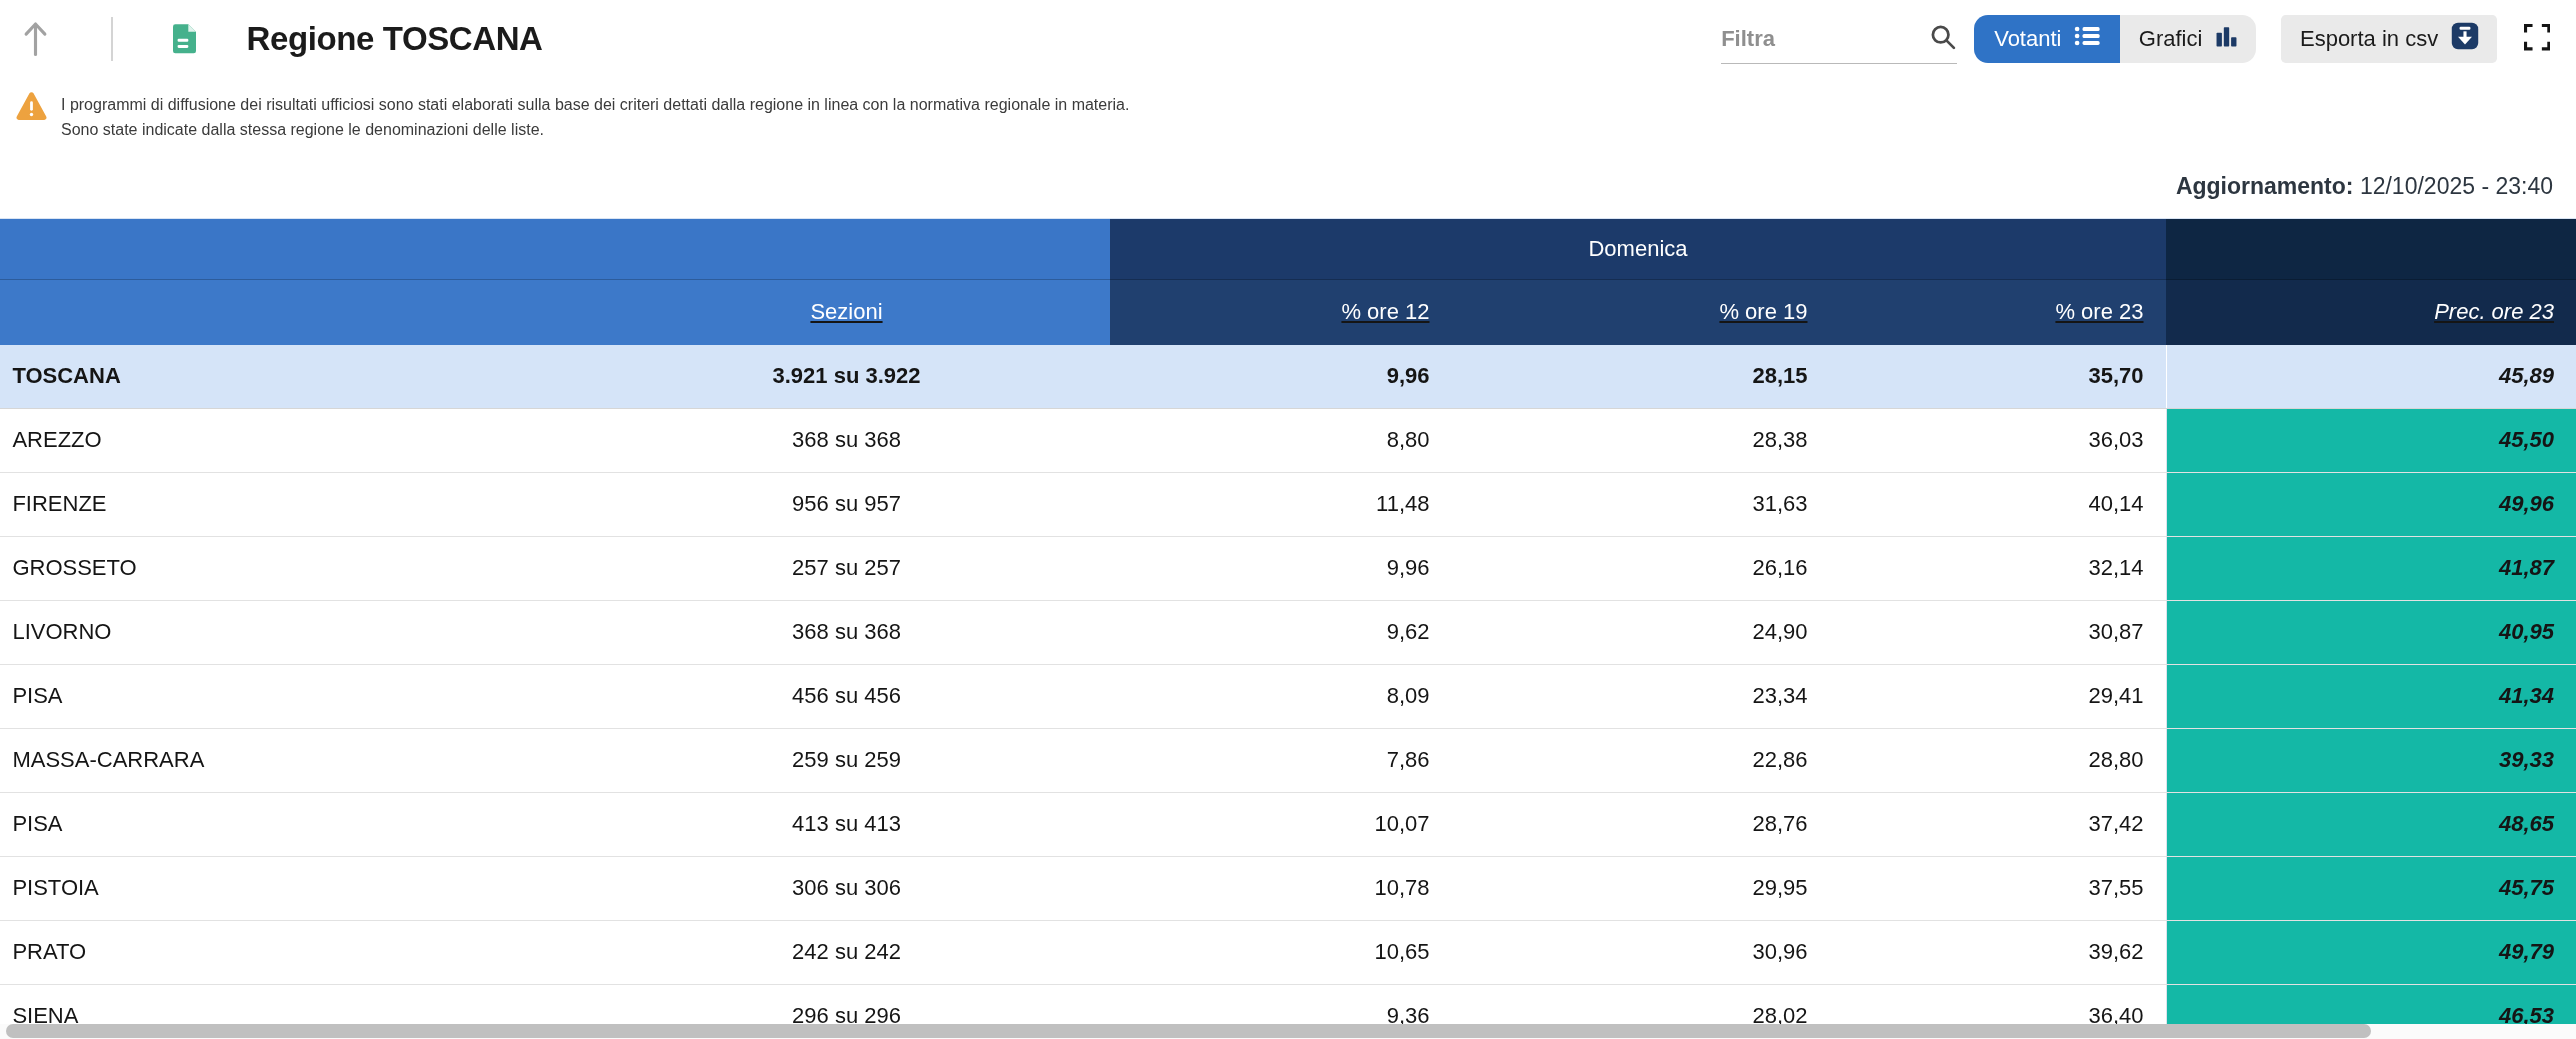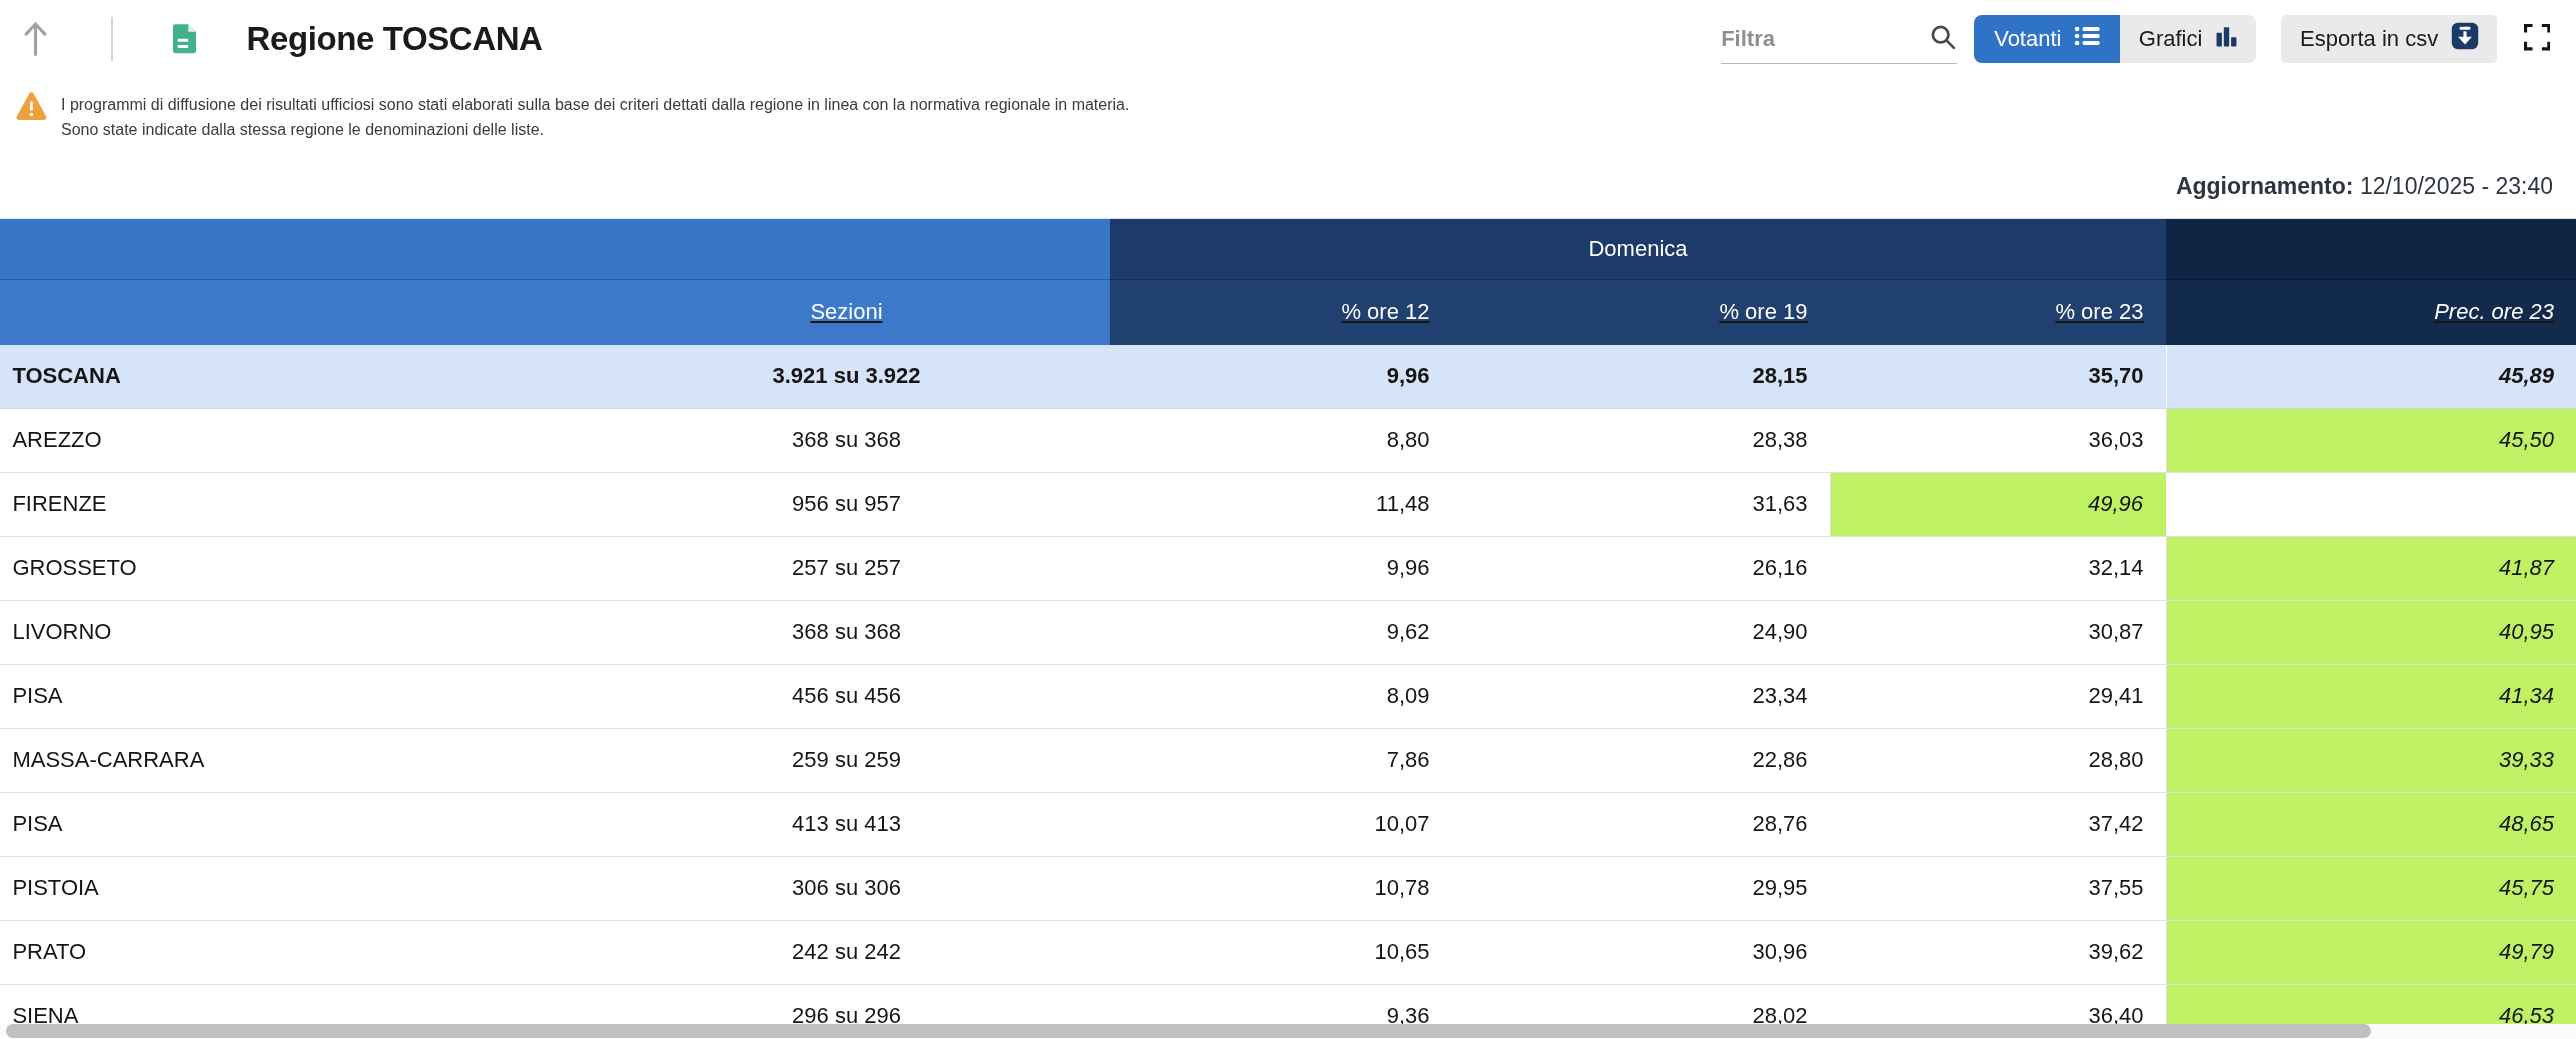--- a/index.html
+++ b/index.html
@@ -13,21 +13,21 @@
   .docicon { margin-right:11px; display:flex; }
   .title { font-size:33px; font-weight:600; letter-spacing:-0.4px; color:#1b1b1b; white-space:nowrap; }
 
   .rightcluster { margin-left:auto; display:flex; align-items:center; }
   .filterbox { width:236px; height:50px; display:flex; align-items:center;
     border-bottom:1.6px solid #b9b9b9; margin-right:17px; }
   .filterbox input { flex:1; border:none; outline:none; font-size:22px; min-width:0;
     font-family:"Liberation Sans",sans-serif; color:#333; background:transparent;font-weight:bold; }
   .filterbox input::placeholder { color:#8f8f8f; }
 
-  .btngroup { display:flex; border-radius:8px; overflow:hidden; }
+  .btngroup { display:flex; border-radius:14px; overflow:hidden; }
   .btn { height:48px; border:none; cursor:pointer; display:flex; align-items:center;
     font-size:22px; font-family:"Liberation Sans",sans-serif; white-space:nowrap; }
   .btn .lbl { margin-right:12.4px; }
   .btn-blue { background:#2f73c6; color:#fff; padding:0 20px; }
   .btn-gray { background:#eaeaea; color:#1b1b1b; padding:0 18.6px; }
   .btn-export { border-radius:4.7px; margin-right:26.4px; }
   .fsbtn { margin-right:3.1px; }
 
   
   .notice { position:relative; margin-top:14px; padding-left:61px; height:51px; }
@@ -54,21 +54,21 @@
   .hc { color:#fff; }
   .bg-blue1 { background:#3a76c7; } .bg-blue2 { background:#3d79c9; }
   .bg-navy1 { background:#1c3a6a; } .bg-navy2 { background:#20406f; }
   .bg-dark1 { background:#0e2643; } .bg-dark2 { background:#122a4c; }
   .c-span2 { grid-column:span 2; }
   .c-dom { grid-column:span 3; justify-content:center; }
 
   .trow { height:64px; background:#d5e4f8; font-weight:bold; border-bottom:0.8px solid #d6d6d6; }
   .trow .prec { border-left:1.6px solid #ffffff; }
   .brow { height:64px; background:#fff; border-bottom:0.8px solid #e2e2e2; }
-  .brow .prec { background:#bef264; border-left:0.8px solid #dde3ed; }
+  .brow .prec { background:#14b8a6; border-left:0.8px solid #dde3ed;font-weight:bold; }
 
   
   .hscroll { position:absolute; left:0; right:0; bottom:0; height:15.5px; background:#fbfbfb; }
   .hthumb { position:absolute; left:6.2px; top:0.8px; width:2365px; height:14px;
     border-radius:7px; background:#c0c0c0; }
 </style>
 </head>
 <body>
 
 <header class="topbar">
@@ -211,20 +211,21 @@
     <div class="cell num">28,38</div>
     <div class="cell num">36,03</div>
     <div class="cell prec">45,50</div>
   </div>
 
   <div class="grid brow">
     <div class="cell name">FIRENZE</div>
     <div class="cell sez">956 su 957</div>
     <div class="cell num">11,48</div>
     <div class="cell num">31,63</div>
+    <div class="cell num">40,14</div>
     <div class="cell prec">49,96</div>
   </div>
 
   <div class="grid brow">
     <div class="cell name">GROSSETO</div>
     <div class="cell sez">257 su 257</div>
     <div class="cell num">9,96</div>
     <div class="cell num">26,16</div>
     <div class="cell num">32,14</div>
     <div class="cell prec">41,87</div>

